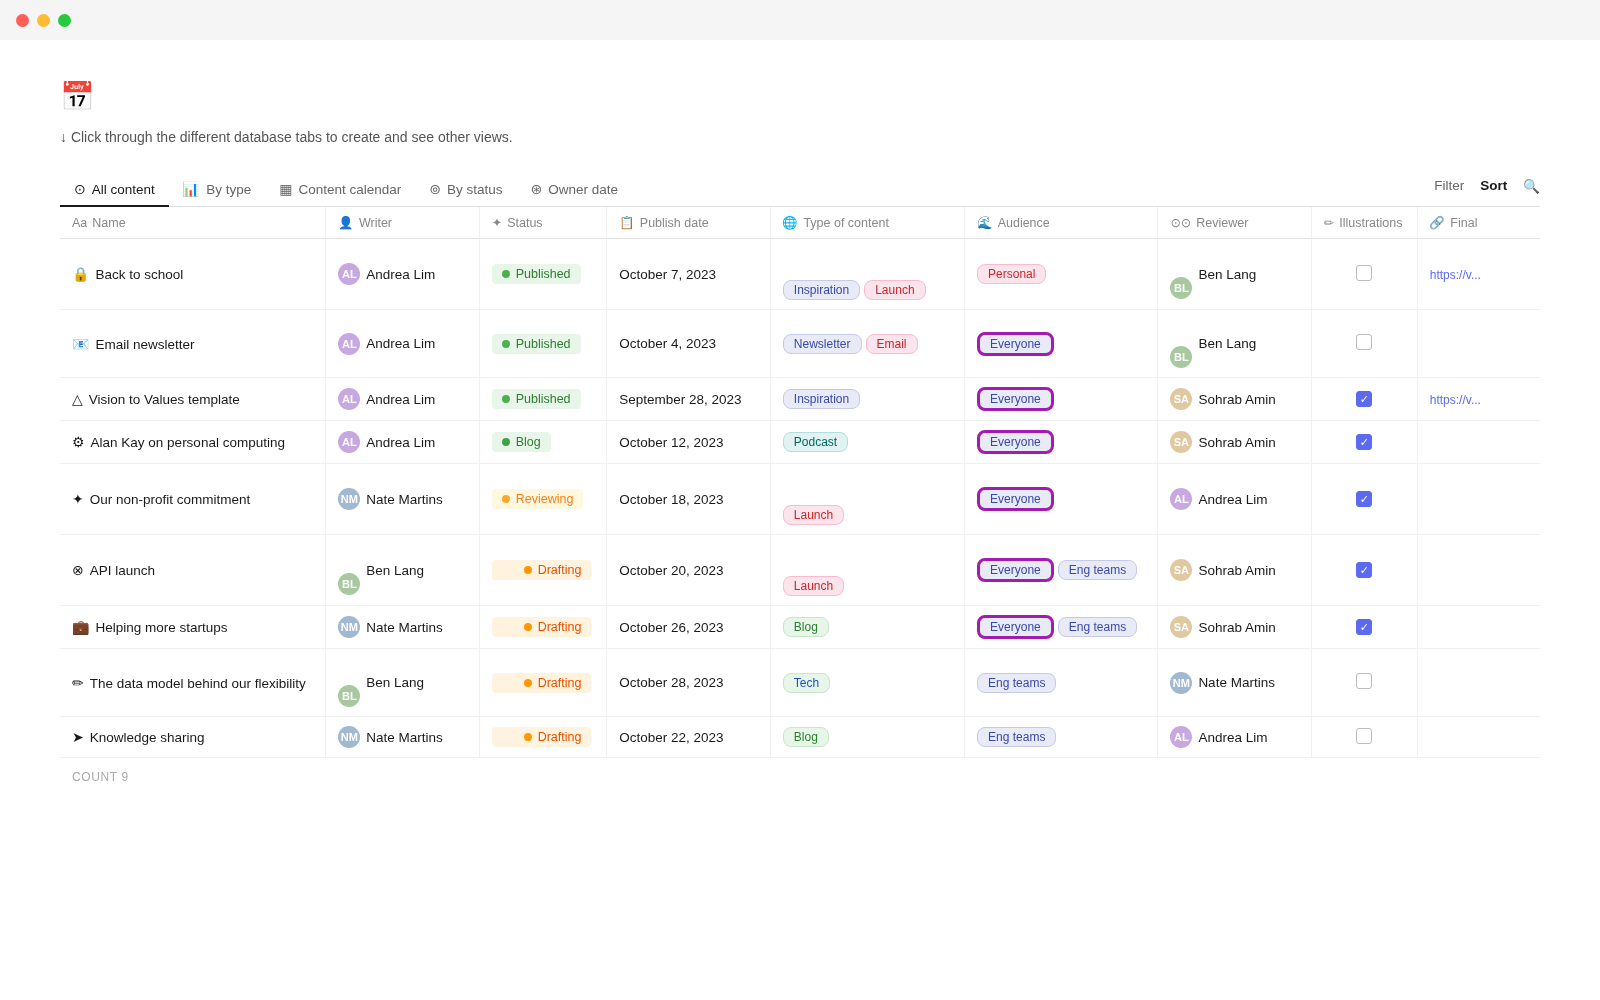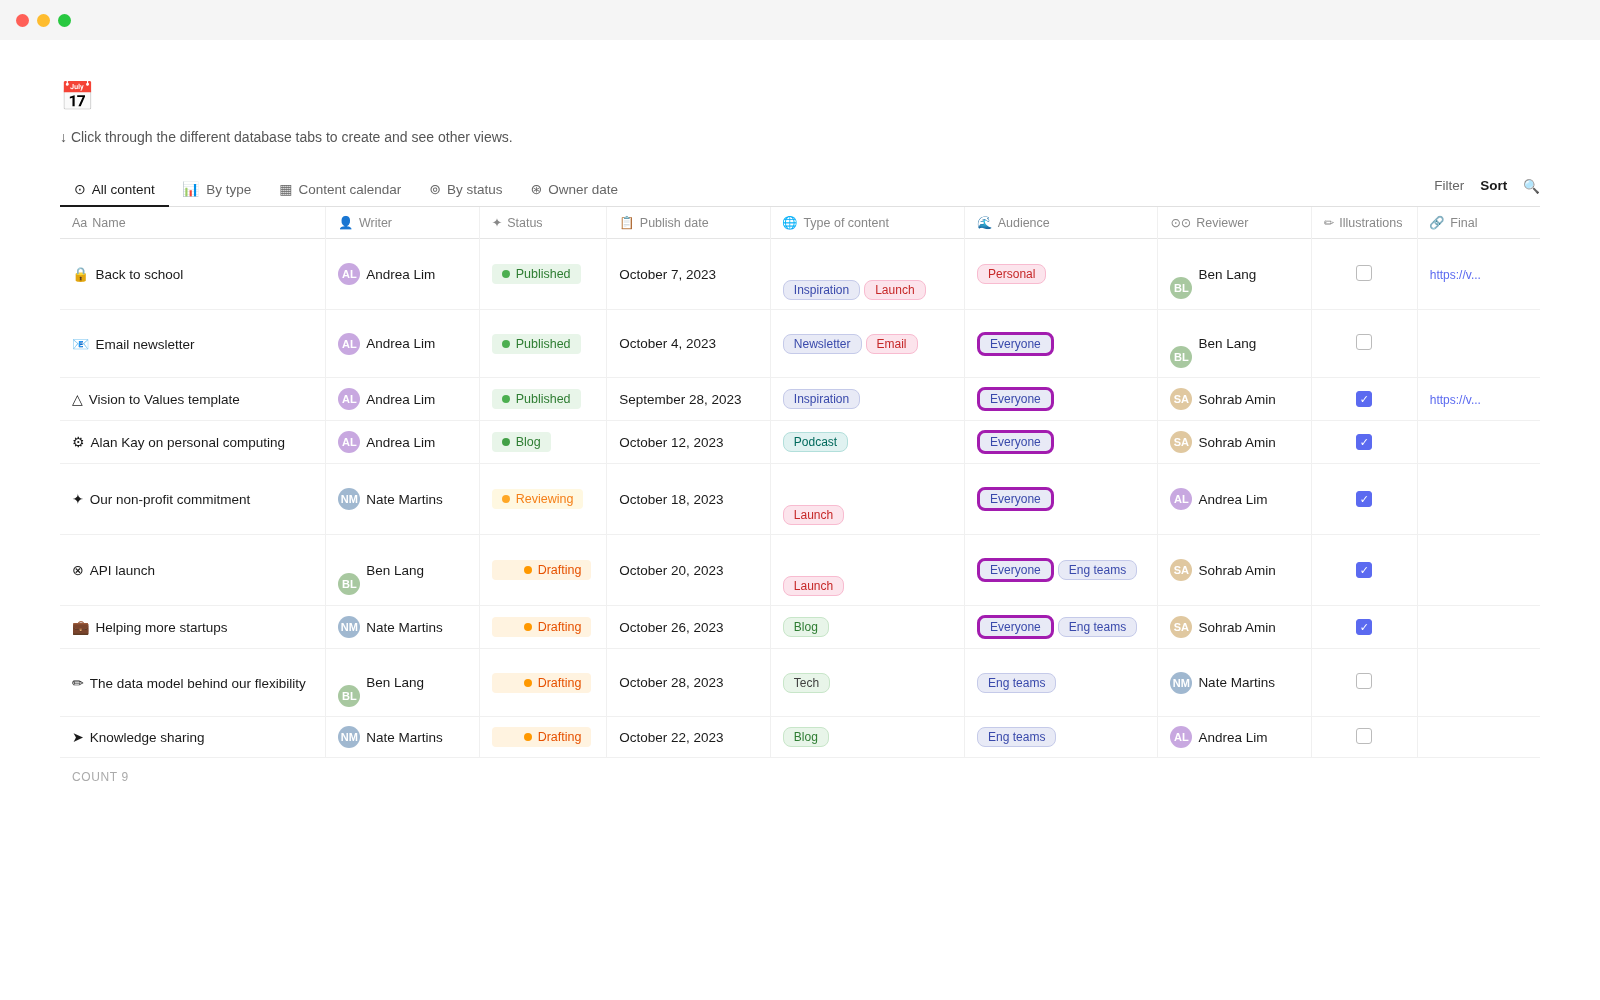--- a/index.html
+++ b/index.html
@@ -200,21 +200,21 @@
       font-size: 12px;
       font-weight: 500;
       margin-right: 4px;
     }
     .tag-inspiration { background: #e8eaf6; color: #3949ab; border: 1px solid #c5cae9; }
     .tag-launch { background: #fce4ec; color: #c62828; border: 1px solid #f8bbd0; margin-top: 32px; }
     .tag-newsletter { background: #e8eaf6; color: #3949ab; border: 1px solid #c5cae9; }
     .tag-email { background: #fce4ec; color: #c62828; border: 1px solid #f8bbd0; }
     .tag-podcast { background: #e0f2f1; color: #00695c; border: 1px solid #b2dfdb; }
     .tag-blog { background: #e8f5e9; color: #2e7d32; border: 1px solid #c8e6c9; }
-    .tag-tech { background: #e8f5e9; color: #404040; border: 1px solid #c8e6c9; text-align: center; }
+    .tag-tech { background: #e8f5e9; color: #1d4ed8; border: 1px solid #c8e6c9; text-align: center; }
 
     .aud-everyone { background: #e8eaf6; color: #3949ab; border: 3px solid #a21caf; }
     .aud-personal { background: #fce4ec; color: #c62828; border: 1px solid #f8bbd0; }
     .aud-engteams { background: #e8eaf6; color: #3949ab; border: 1px solid #c5cae9; }
 
     
     .checkbox {
       width: 16px; height: 16px;
       border: 1.5px solid #bbb;
       border-radius: 3px;

